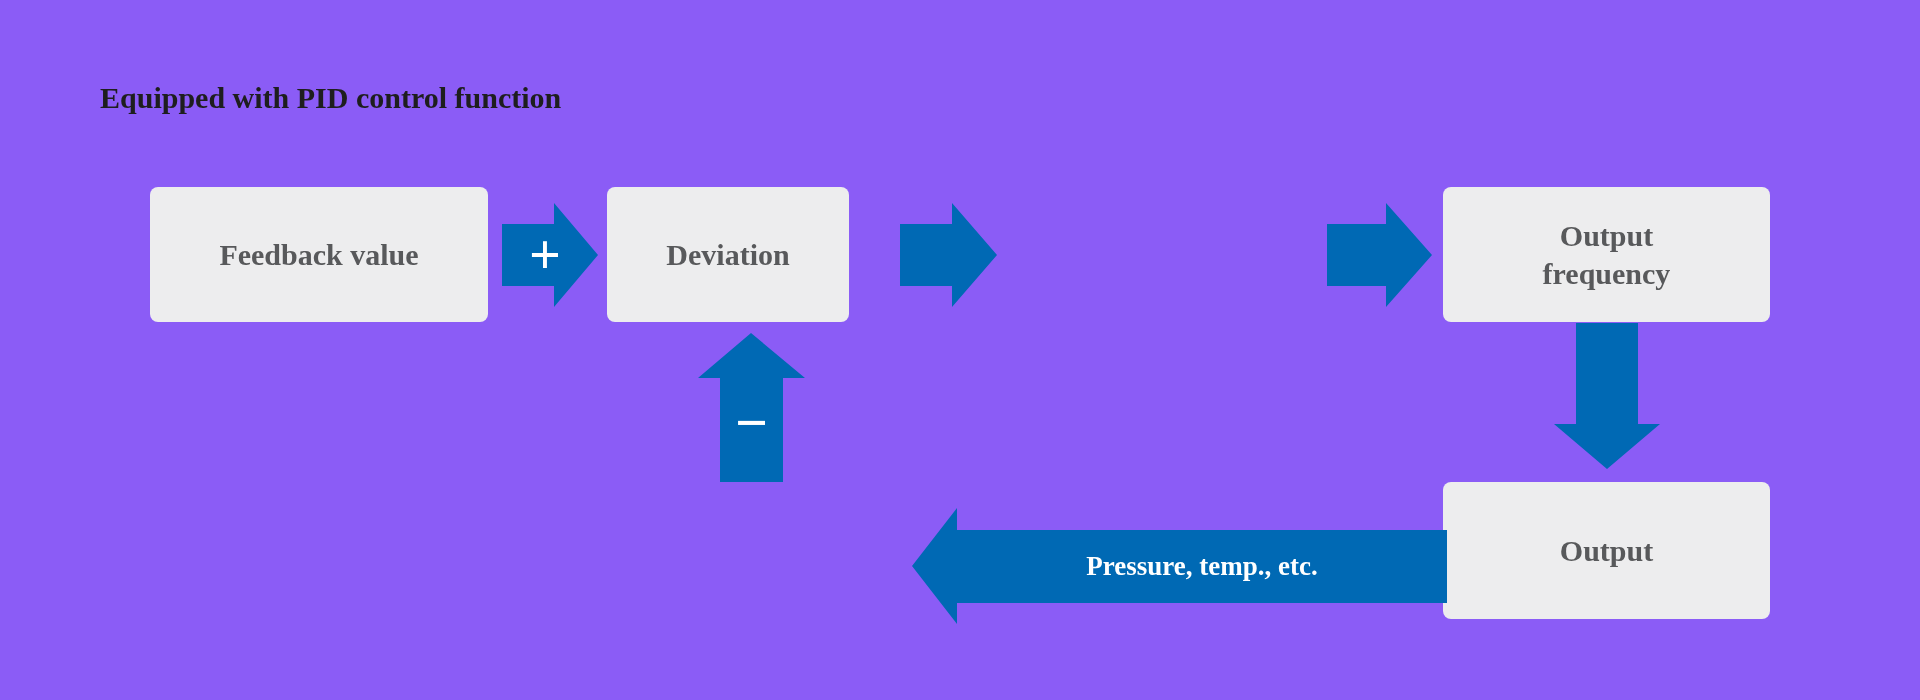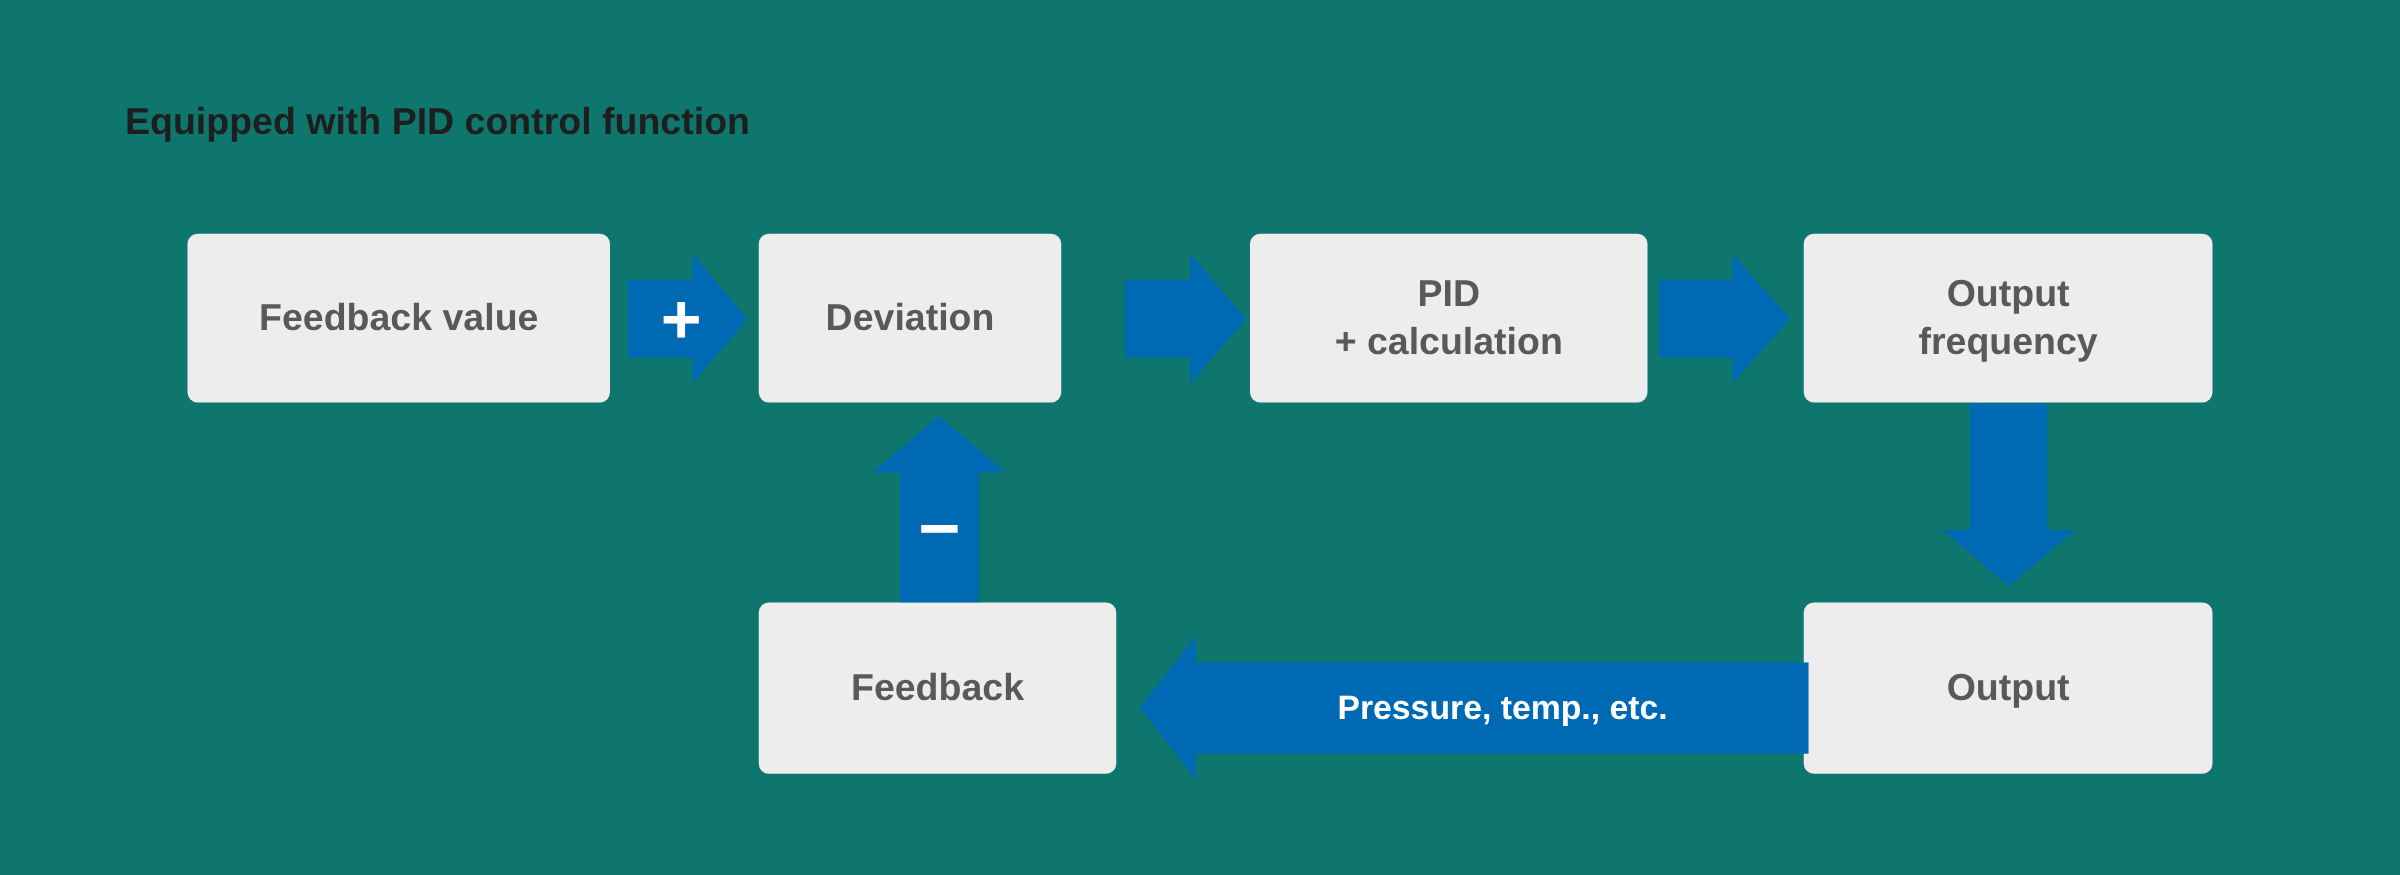--- a/index.html
+++ b/index.html
@@ -1,22 +1,22 @@
 <!DOCTYPE html>
 <html><head>
 <meta charset="utf-8">
 <style>
   html, body { margin: 0; padding: 0; background: #ffffff; }
   .stage {
     position: relative;
     width: 1920px;
     height: 700px;
-    background: #0f766e;
+    background: #8b5cf6;
     overflow: hidden;
-    font-family: Liberation Sans, sans-serif;
+    font-family: Liberation Serif, serif;
   }
   .diagram-title {
     position: absolute;
     left: 100px;
     top: 81px;
     font-size: 30px;
     font-weight: bold;
     color: #1e1e1e;
     letter-spacing: 0px;
     white-space: nowrap;
@@ -71,27 +71,24 @@
 <body>
 
 <div class="stage">
 
   <div class="diagram-title">Equipped with PID control function</div>
 
   <div class="box box-setting-value">Feedback value</div>
 
   <div class="box box-deviation">Deviation</div>
 
-  <div class="box box-pid">PID
-+ calculation</div>
 
   <div class="box box-output-freq">Output
 frequency</div>
 
-  <div class="box box-feedback">Feedback</div>
 
   <div class="box box-output">Output</div>
 
   <svg class="arrow arrow-1" width="96" height="104" viewBox="0 0 96 104">
     <polygon points="0,21 52,21 52,0 96,52 52,104 52,83 0,83" fill="#0069b4"></polygon>
   </svg>
 
   <svg class="arrow arrow-2" width="97" height="104" viewBox="0 0 97 104">
     <polygon points="0,21 52,21 52,0 97,52 52,104 52,83 0,83" fill="#0069b4"></polygon>
   </svg>

